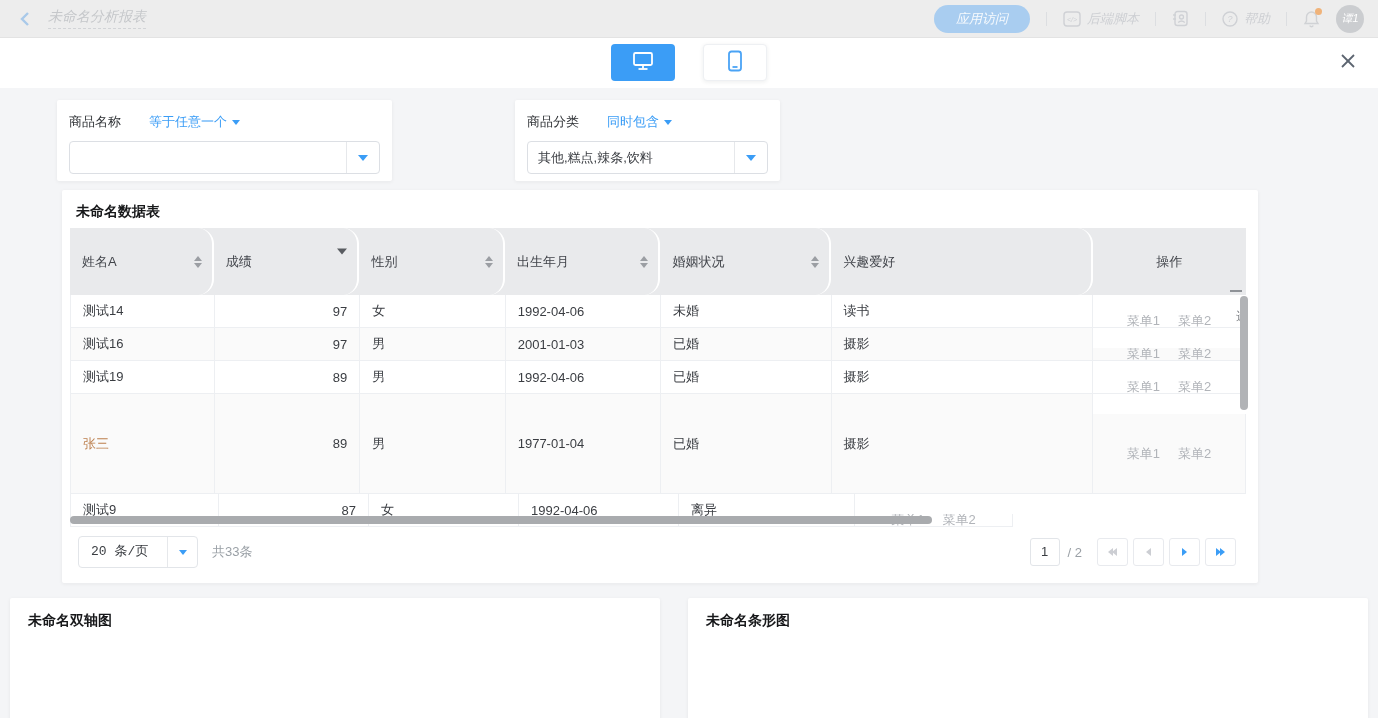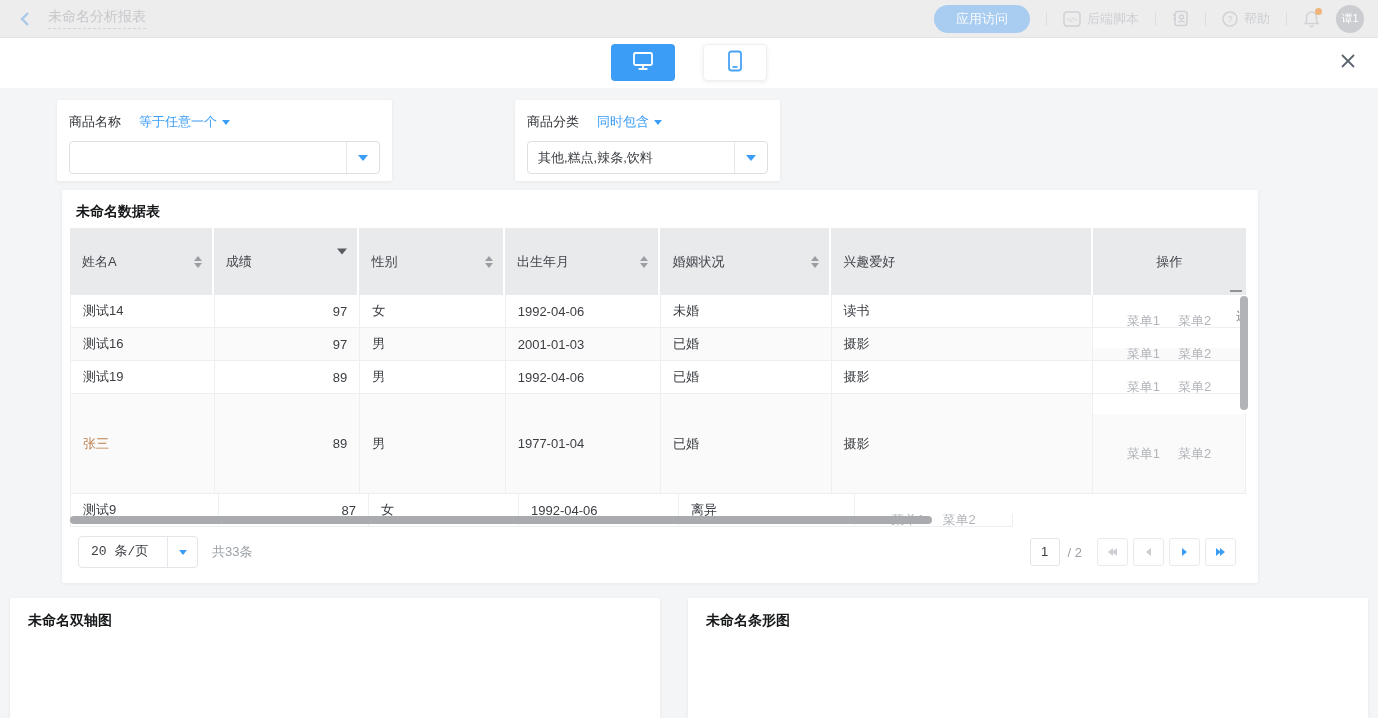--- a/index.html
+++ b/index.html
@@ -1,21 +1,21 @@
 <!DOCTYPE html>
 <html><head>
 <meta charset="utf-8">
 <style>
   * { margin:0; padding:0; box-sizing:border-box; }
   html,body { width:1378px; height:718px; }
   body { font-family:"Liberation Sans", sans-serif; }
   .app { position:relative; width:1378px; height:718px; background:#f4f5f7; overflow:hidden; }
 
   
-  .top-bar { position:absolute; left:0; top:0; width:1378px; height:38px; background:#ededed; display:flex; align-items:center; border-bottom:1px solid #e3e3e3; }
+  .top-bar { position:absolute; left:0; top:0; width:1378px; height:38px; background:#ededed; display:flex; align-items:center; border-bottom:1px solid #e3e3e3;font-style:italic; }
   .back-btn { margin-left:18px; display:flex; align-items:center; cursor:pointer; }
   .top-title { margin-left:16px; font-size:14px; color:#c5c7ca; border-bottom:1px dashed #d2d4d7; padding-bottom:2px; }
   .top-right { margin-left:auto; display:flex; align-items:center; padding-right:14px; }
   .pill-btn { background:#a9cdf0; color:#f7fafd; border-radius:15px; padding:6px 22px; font-size:13px; line-height:16px; }
   .v-div { width:1px; height:14px; background:#dcdee1; margin:0 16px; }
   .hdr-item { display:flex; align-items:center; gap:6px; color:#cdcfd3; font-size:13px; }
   .hdr-ic { display:flex; align-items:center; }
   .bell-wrap { position:relative; margin-right:16px; }
   .bell-dot { position:absolute; right:-2px; top:-2px; width:7px; height:7px; border-radius:50%; background:#f0b37a; }
   .avatar { width:28px; height:28px; border-radius:50%; background:#cbcdd0; color:#fff; font-size:11px; display:flex; align-items:center; justify-content:center; }
@@ -27,35 +27,35 @@
   .toggle-btn.active { background:#3b9df6; }
   .toggle-btn.inactive { background:#fff; border:1px solid #eef0f3; box-shadow:0 1px 4px rgba(31,35,41,.08); }
   .close-btn { position:absolute; right:18px; top:13px; width:24px; height:24px; display:flex; align-items:center; justify-content:center; cursor:pointer; }
 
   
   .card { position:absolute; background:#fff; border-radius:2px; box-shadow:0 1px 4px rgba(31,35,41,.06); }
 
   
   .filter-1 { left:57px; top:100px; width:335px; height:81px; padding:13px 12px; }
   .filter-2 { left:515px; top:100px; width:265px; height:81px; padding:13px 12px; }
-  .filter-head { display:flex; align-items:flex-end; gap:18px; font-size:13px; }
+  .filter-head { display:flex; align-items:flex-end; gap:28px; font-size:13px; }
   .filter-label { color:#2e3135; }
   .filter-op { color:#3b9df6; display:flex; align-items:center; gap:5px; cursor:pointer; }
   .caret-dn { width:0; height:0; border-left:4px solid transparent; border-right:4px solid transparent; border-top:5px solid #3b9df6; }
   .select-box { margin-top:10px; height:33px; border:1px solid #dcdfe4; border-radius:4px; background:#fff; display:flex; align-items:stretch; cursor:pointer; }
   .select-text { flex:1; padding:0 10px; font-size:13px; color:#3a3d42; line-height:31px; white-space:nowrap; overflow:hidden; }
   .select-arrow { width:33px; border-left:1px solid #e6e8eb; display:flex; align-items:center; justify-content:center; }
   .select-arrow .caret-dn { border-left-width:5px; border-right-width:5px; border-top-width:6px; }
 
   
   .table-card { left:62px; top:190px; width:1196px; height:393px; }
   .card-title { position:absolute; left:14px; top:13px; font-size:14px; font-weight:bold; color:#17181a; }
   .tbl { position:absolute; left:8px; top:38px; width:1176px; }
   .thead { display:flex; height:67px; background:#e9eaec; }
-  .th { position:relative; display:flex; align-items:center; padding:0 12px; font-size:13px; color:#41444a; border-right:2px solid #fff; }
+  .th { position:relative; display:flex; align-items:center; padding:0 12px; font-size:13px; color:#41444a; border-right:2px solid #fff;border-radius:16px; }
   .th:last-child { border-right:none; justify-content:center; }
   .c0{width:148px;} .c1{width:150px;} .c2{width:150px;} .c3{width:160px;} .c4{width:176px;} .c5{width:270px;} .c6{width:158px;}
   .sort { position:absolute; right:10px; top:50%; transform:translateY(-50%); display:flex; flex-direction:column; gap:2px; }
   .tri-up-s { width:0; height:0; border-left:4px solid transparent; border-right:4px solid transparent; border-bottom:5px solid #9b9ea3; }
   .tri-dn-s { width:0; height:0; border-left:4px solid transparent; border-right:4px solid transparent; border-top:5px solid #9b9ea3; }
   .sort-single { position:absolute; right:10px; top:50%; transform:translateY(-50%); }
   .sort-single .tri-dn-s { border-left-width:5px; border-right-width:5px; border-top-width:6px; border-top-color:#595c61; }
   .tbody { border-left:1px solid #edeff2; }
   .tr { display:flex; }
   .tr.alt .td { background:#fafafa; }

